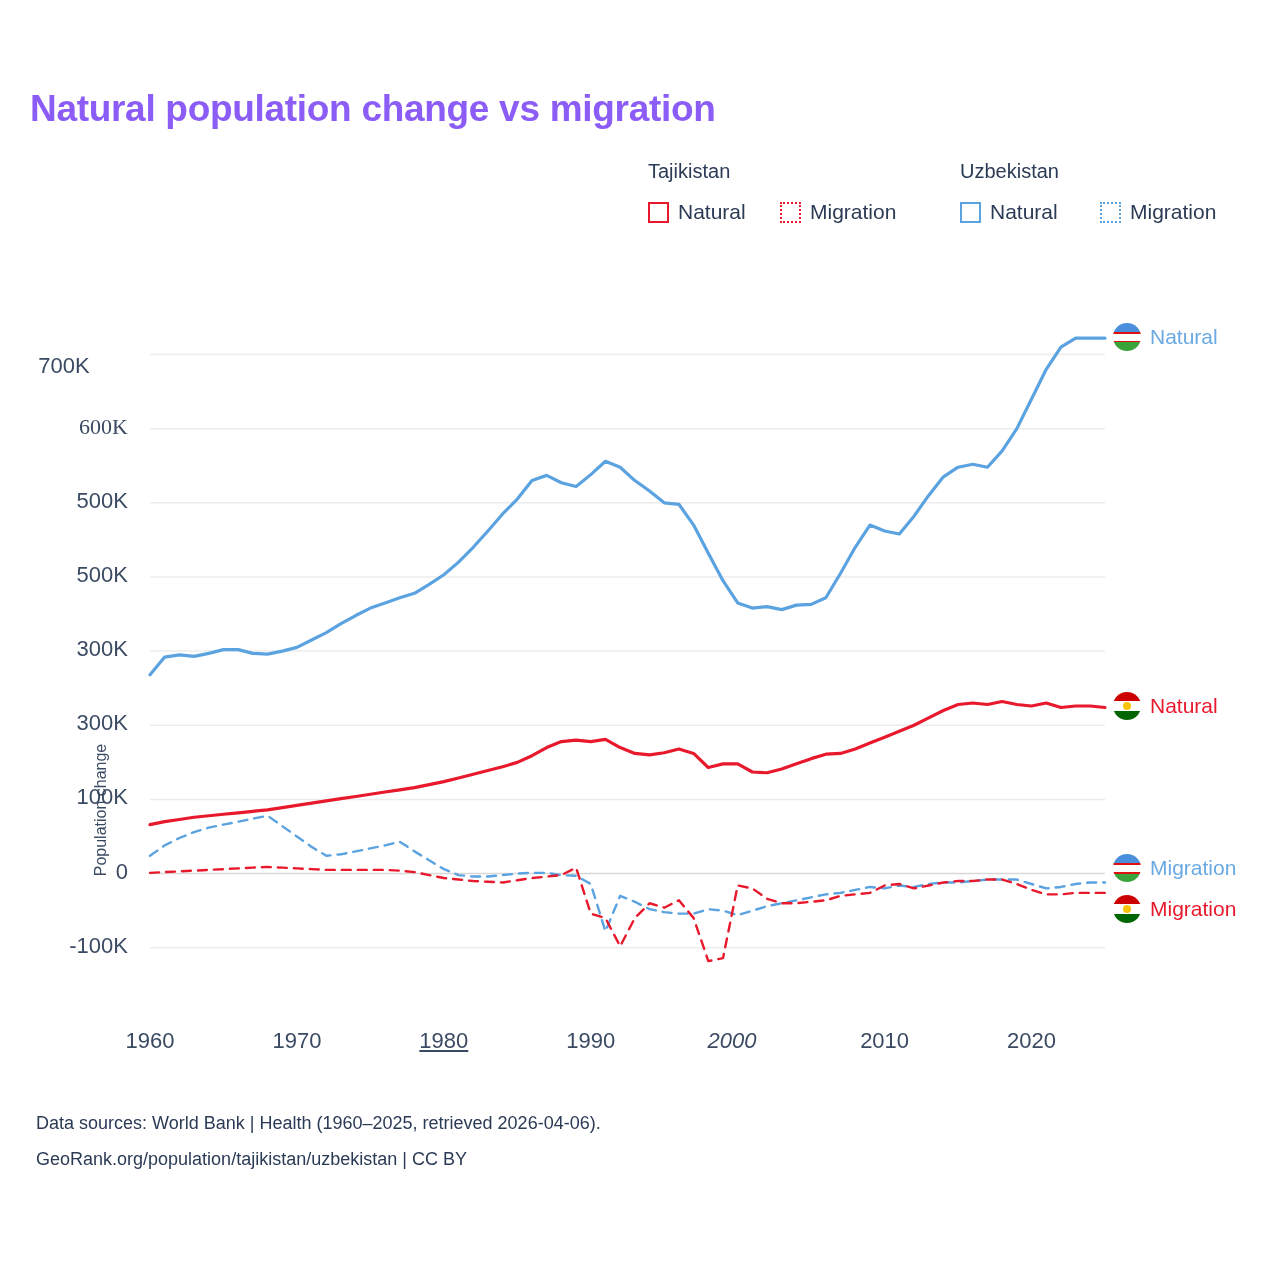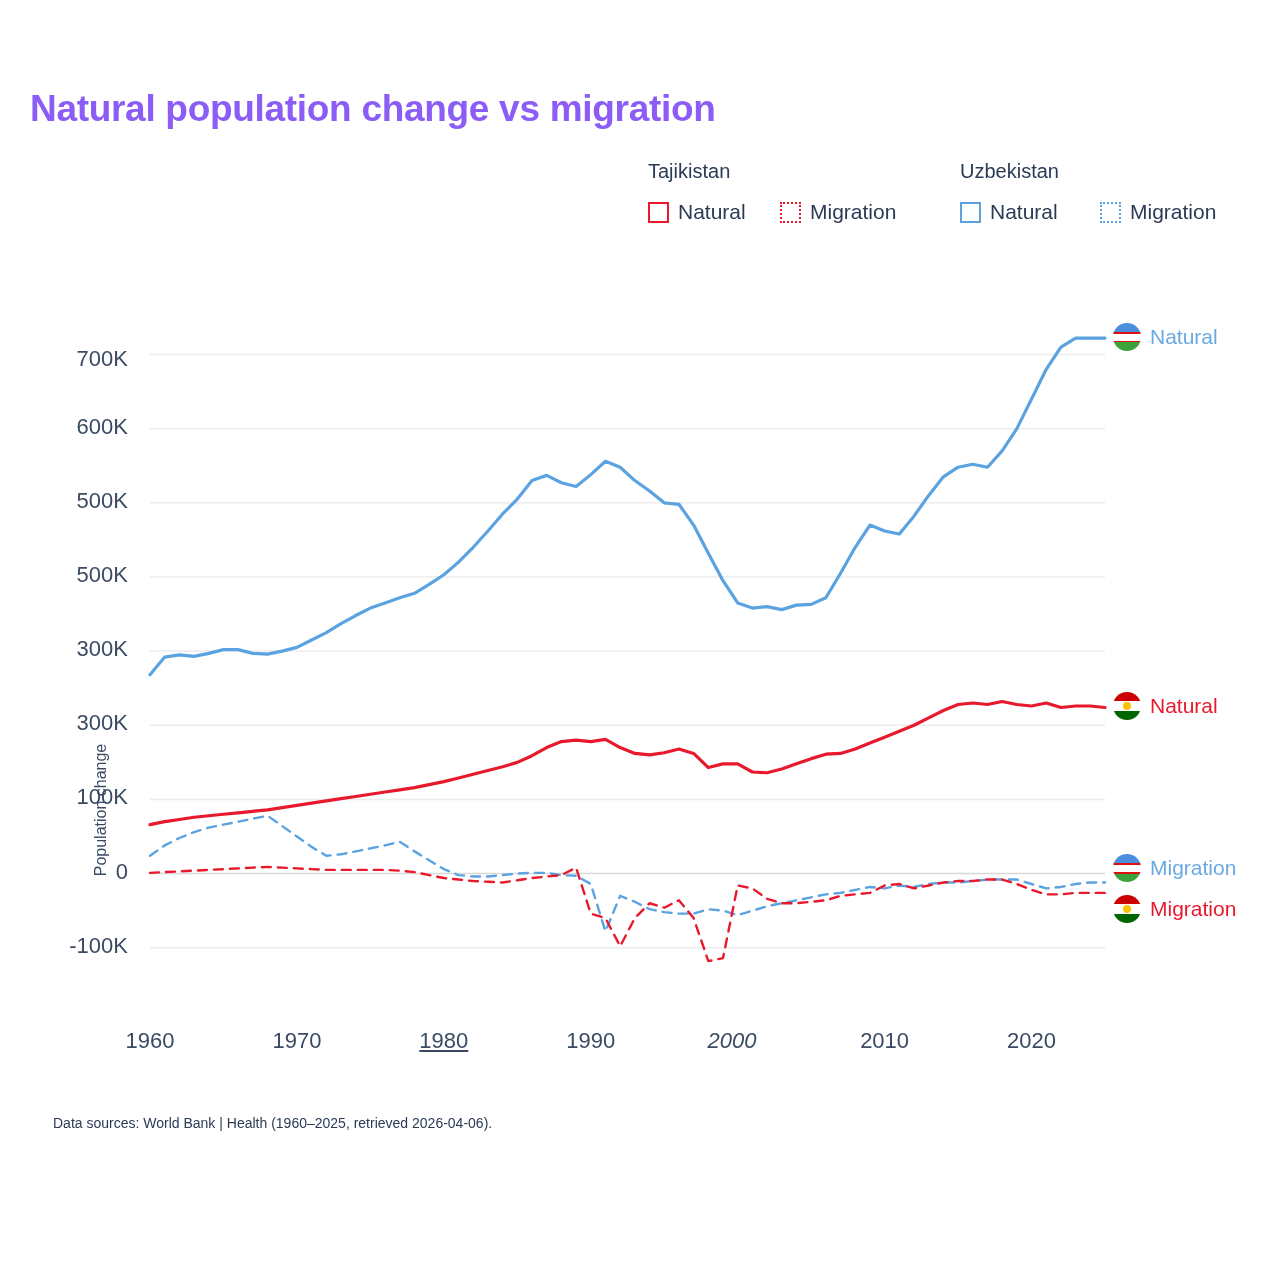--- a/index.html
+++ b/index.html
@@ -158,24 +158,23 @@
     left: 0; right: 0;
     top: 62%; height: 7%;
     background: #d11;
   }
 
   
   #footer {
     position: absolute;
     left: 36px;
     top: 1105px;
-    font-size: 14px;
+    font-size: 18px;
     color: #2b3a55;
     line-height: 36px;
-    margin-left: 17px;
   }
   #footer div { white-space: nowrap; }
 </style>
 </head>
 <body>
 
 <div id="chart-title">Natural population change vs migration</div>
 
 <div id="legend">
   <div class="legend-group-titles">
@@ -220,22 +219,22 @@
       <path d="M150.00 602.85 L164.69 602.11 L179.38 601.37 L194.08 600.63 L208.77 599.89 L223.46 599.15 L238.15 598.40 L252.85 597.66 L267.54 596.92 L282.23 597.66 L296.92 598.40 L311.62 599.15 L326.31 599.89 L341.00 599.89 L355.69 599.89 L370.38 599.89 L385.08 599.89 L399.77 600.63 L414.46 602.11 L429.15 605.08 L443.85 608.04 L458.54 609.53 L473.23 611.01 L487.92 611.75 L502.62 612.49 L517.31 610.27 L532.00 608.04 L546.69 606.56 L561.38 605.08 L576.08 597.66 L590.77 643.64 L605.46 648.09 L620.15 676.27 L634.85 648.09 L649.54 633.26 L664.23 637.71 L678.92 630.29 L693.62 648.09 L708.31 691.10 L723.00 688.13 L737.69 615.46 L752.38 618.43 L767.08 628.81 L781.77 633.26 L796.46 633.26 L811.15 631.78 L825.85 630.29 L840.54 625.84 L855.23 624.36 L869.92 622.88 L884.62 615.46 L899.31 613.98 L914.00 618.43 L928.69 615.46 L943.38 612.49 L958.08 611.01 L972.77 611.01 L987.46 609.53 L1002.15 609.53 L1016.85 613.98 L1031.54 619.91 L1046.23 624.36 L1060.92 624.36 L1075.62 622.88 L1090.31 622.88 L1105.00 622.88" fill="none" stroke="#e8192c" stroke-width="2.4" stroke-linejoin="round" stroke-linecap="round" stroke-dasharray="9 7"></path>
     </svg>
   <div id="tick-layer">
       <div class="y-tick-label" style="left: 0px; width: 128px; top: 662.753px;">-100K</div>
       <div class="y-tick-label" style="left: 0px; width: 128px; top: 588.596px;">0</div>
       <div class="y-tick-label" style="left: 0px; width: 128px; top: 514.438px;">100K</div>
       <div class="y-tick-label" style="left: 0px; width: 128px; top: 440.281px;">300K</div>
       <div class="y-tick-label" style="left: 0px; width: 128px; top: 366.124px;">300K</div>
       <div class="y-tick-label" style="left: 0px; width: 128px; top: 291.966px;">500K</div>
       <div class="y-tick-label" style="left: 0px; width: 128px; top: 217.809px;">500K</div>
-      <div class="y-tick-label" style="left: 0px; width: 128px; top: 143.652px;">600K</div>
-      <div class="y-tick-label" style="left: 0px; width: 128px; top: 76px;">700K</div>
+      <div class="y-tick-label" style="left: 0px; width: 128px; top: 143.652px; font-family: Liberation Serif, serif;">600K</div>
+      <div class="y-tick-label" style="left: 0px; width: 128px; top: 83px; text-align: center;">700K</div>
       <div class="x-tick-label" style="left: 90px; top: 758px;">1960</div>
       <div class="x-tick-label" style="left: 236.923px; top: 758px;">1970</div>
       <div class="x-tick-label" style="left: 383.846px; top: 758px; text-decoration: underline;">1980</div>
       <div class="x-tick-label" style="left: 530.769px; top: 758px;">1990</div>
       <div class="x-tick-label" style="left: 672px; top: 758px; font-style: italic;">2000</div>
       <div class="x-tick-label" style="left: 824.615px; top: 758px;">2010</div>
       <div class="x-tick-label" style="left: 971.538px; top: 758px;">2020</div>
     </div>
   <div id="end-label-layer">
       <div class="end-label blue" style="left: 1113px; top: 53.1798px;">
@@ -252,13 +251,14 @@
       </div>
       <div class="end-label red" style="left: 1113px; top: 624.876px;">
         <span class="flag flag-tj"></span>
         <span style="color: rgb(232, 25, 44);">Migration</span>
       </div>
     </div>
 </div>
 
 <div id="footer">
   <div>Data sources: World Bank | Health (1960–2025, retrieved 2026-04-06).</div>
+  <div>GeoRank.org/population/tajikistan/uzbekistan | CC BY</div>
 </div>
 
 </body></html>

